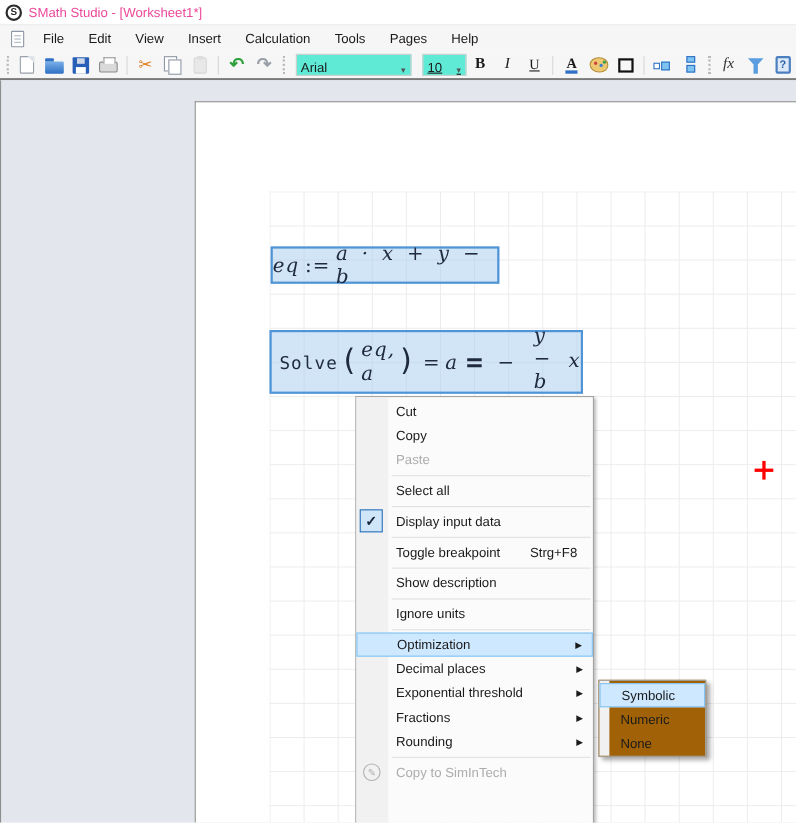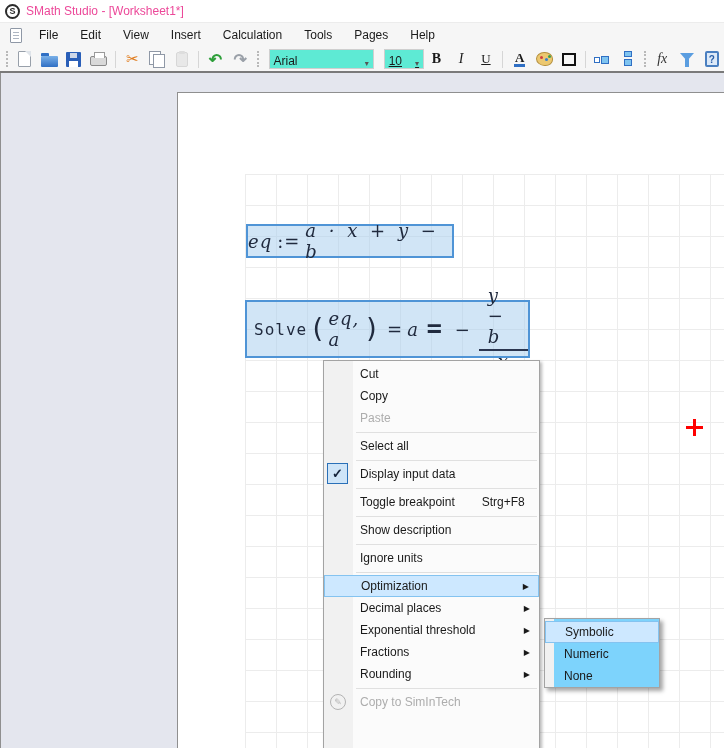--- a/index.html
+++ b/index.html
@@ -94,21 +94,21 @@
          letter-spacing:1px; word-spacing:5px; }
   .eq2 { left:244px; top:227px; width:285px; height:58px; font-size:18px; padding-left:7px;
          letter-spacing:1px; word-spacing:3px; }
   .assign { font-style:normal; margin:0 5px; }
   .solve { font-family:"DejaVu Sans Mono", monospace; font-style:normal; font-size:16px; letter-spacing:1px; }
   .paren { font-family:"DejaVu Sans Mono", monospace; font-style:normal; font-size:27px; font-weight:200;
            margin:0 2px; transform:translateY(-2px); }
   .plain { font-style:normal; margin:0 4px; }
   .beq { font-style:normal; font-weight:bold; font-size:20px; font-family:"DejaVu Sans", sans-serif;
          transform:scale(1.05,1.2); margin:0 7px; }
-  .frac { display:inline-flex; flex-direction:column; align-items:center; line-height:1.15; margin-left:4px; font-size:18px; }
+  .frac { display:inline-flex; flex-direction:row; align-items:center; line-height:1.15; margin-left:4px; font-size:18px; }
   .frac .num { padding:0 9px 1px; border-bottom:2px solid #2a3550; }
   .frac .den { padding-top:1px; }
 
   
   .cross { position:absolute; left:685px; top:346px; width:17px; height:17px; z-index:3; }
   .cross::before { content:""; position:absolute; left:0; right:0; top:7px; height:3px; background:#ff0000; }
   .cross::after { content:""; position:absolute; top:0; bottom:0; left:7px; width:3px; background:#ff0000; }
 
   
   .ctxmenu { position:absolute; left:322px; top:287px; width:217px; height:394px; background:#fbfbfb;
@@ -121,21 +121,21 @@
   .msep { height:6px; display:flex; align-items:center; padding-left:32px; padding-right:2px; position:relative; z-index:1; }
   .msep i { display:block; height:1px; background:#e0e0e0; width:100%; }
   .shortcut { margin-left:27px; }
   .subarrow { position:absolute; right:9px; font-size:8px; color:#1a1a1a; }
   .checkbox { position:absolute; left:3px; top:0; width:21px; height:21px; background:#cfe5f8; border:1px solid #2a70b8;
               display:flex; align-items:center; justify-content:center; font-size:13px; font-weight:bold; color:#14233a; }
   .simintech-icon { position:absolute; left:6px; top:3px; width:16px; height:16px; border:1px solid #b3b3b3; border-radius:50%;
               color:#b3b3b3; font-size:9px; display:flex; align-items:center; justify-content:center; }
 
   
-  .submenu { position:absolute; left:543px; top:545px; width:116px; height:70px; background:#7dd3fc;
+  .submenu { position:absolute; left:543px; top:545px; width:98px; height:70px; background:#a16207;
              border:1px solid #a3a3a3; box-shadow:3px 3px 4px rgba(0,0,0,.35); padding-top:2px;
              font-size:12px; color:#1a1a1a; z-index:6; }
   .smgutter { position:absolute; left:0; top:0; bottom:0; width:9px; background:#f1f1f1; z-index:0; }
   .smrow { position:relative; height:22px; display:flex; align-items:center; padding-left:19px; z-index:1; }
   .smrow.hl { background:#cde8ff; border:1px solid #84c3f0; }
 </style>
 </head>
 <body>
 
 <div class="titlebar">

